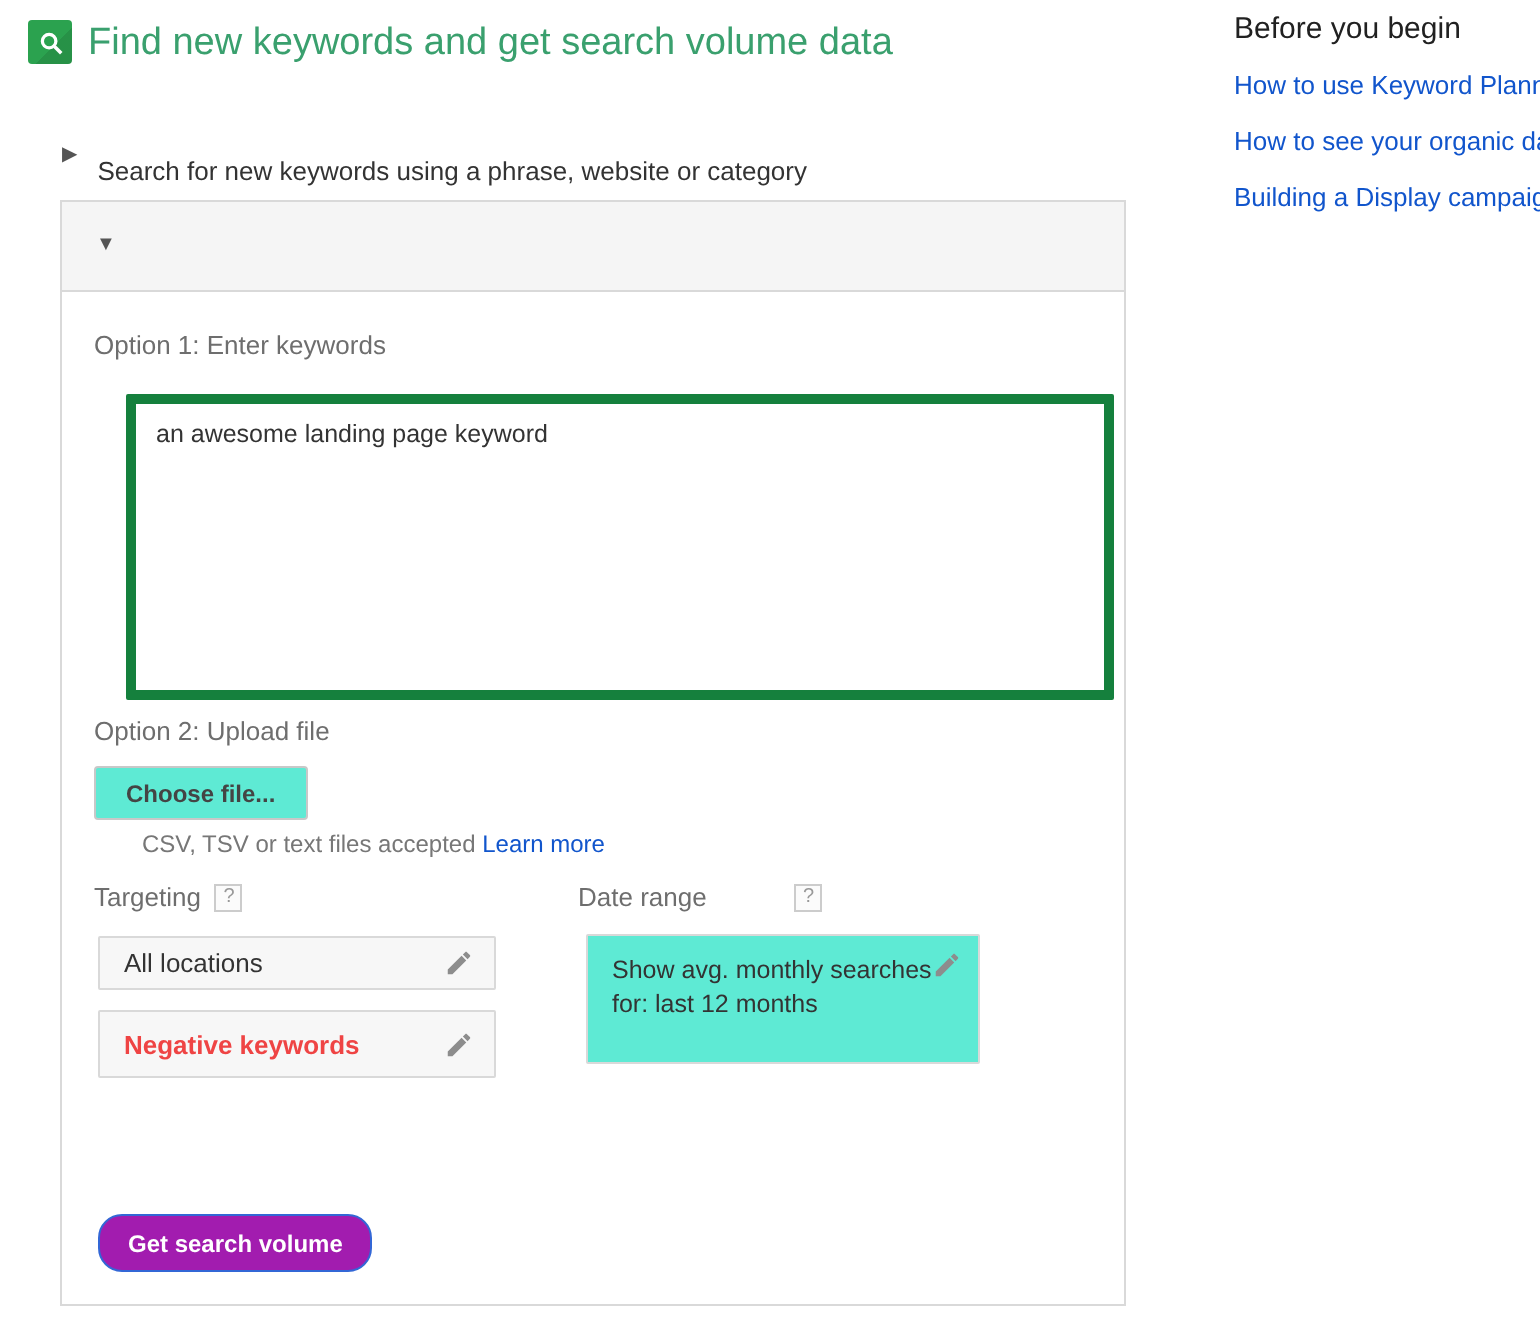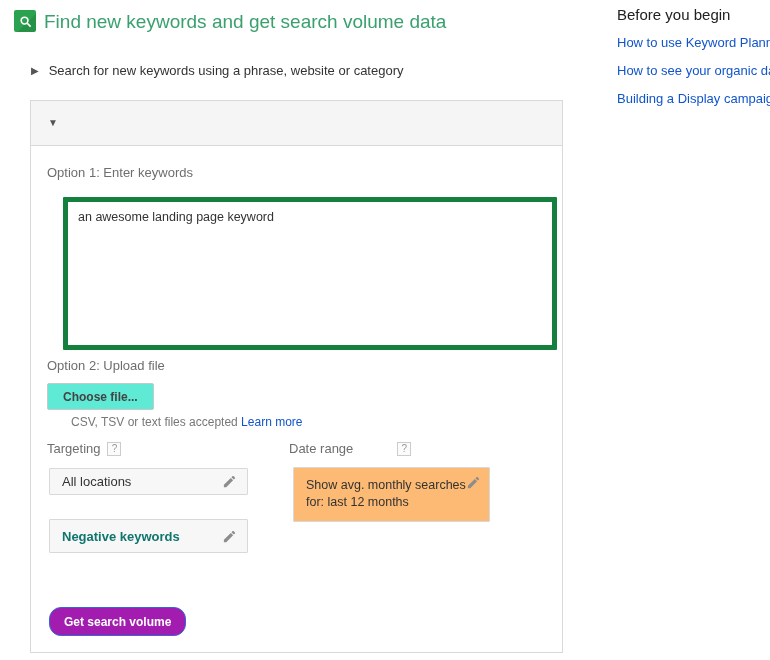--- a/index.html
+++ b/index.html
@@ -35,21 +35,21 @@
     display:block; font-size:13px; color:#1155cc; text-decoration:none;
     margin-bottom:13px; white-space:nowrap; cursor:pointer;
   }
 
   
   .collapsed-row {
     position:absolute; left:31px; top:63px;
     display:flex; align-items:center; gap:10px; cursor:pointer;
   }
   .tri { font-size:10px; color:#555; line-height:1; }
-  .collapsed-label { font-size:13px; color:#333; }
+  .collapsed-label { font-size:13px; color:#333;margin-top:15px; }
 
   
   .panel {
     position:absolute; left:30px; top:100px;
     width:533px; height:553px;
     border:1px solid #d9d9d9; background:#fff;
   }
   .panel-header {
     height:45px; background:#f5f5f5; border-bottom:1px solid #d9d9d9;
     display:flex; align-items:center; gap:9px; padding-left:17px; cursor:pointer;
@@ -84,31 +84,31 @@
   }
   .help-badge {
     width:14px; height:14px; border:1px solid #ccc; background:#fbfbfb;
     color:#999; font-size:10px; line-height:12px; text-align:center; cursor:pointer;
   }
 
   .targeting-rows { position:absolute; left:18px; top:367px; width:199px; }
   .t-row {
     background:#f7f7f7; border:1px solid #d9d9d9; border-radius:1px;
     display:flex; align-items:center; justify-content:space-between;
-    padding:0 10px 0 12px; height:27px; margin-bottom:24px;
+    padding:0 10px 0 12px; height:27px; margin-bottom:10px;
     font-size:13px; color:#333; cursor:pointer;
   }
   .t-row.tall { height:34px; margin-bottom:0; }
-  .t-row.bold { font-weight:bold; color:#0f766e; }
+  .t-row.bold { font-weight:bold; color:#ef4444; }
   .pencil { display:flex; cursor:pointer; }
 
   .date-box {
     position:absolute; left:262px; top:366px;
-    width:197px; height:55px;
-    background:#fdba74; border:1px solid #d9d9d9; border-radius:1px;
+    width:197px; height:65px;
+    background:#5eead4; border:1px solid #d9d9d9; border-radius:1px;
     padding:9px 8px 0 12px; cursor:pointer;
   }
   .date-text { font-size:12.5px; color:#333; line-height:1.35; width:160px; }
   .date-box .pencil { position:absolute; right:8px; top:7px; }
 
   .submit-btn {
     position:absolute; left:18px; top:506px;
     height:29px; padding:0 14px;
     background:#a21caf; border:1px solid #3367d6; border-radius:12px;
     font-family:"Liberation Sans", sans-serif;

